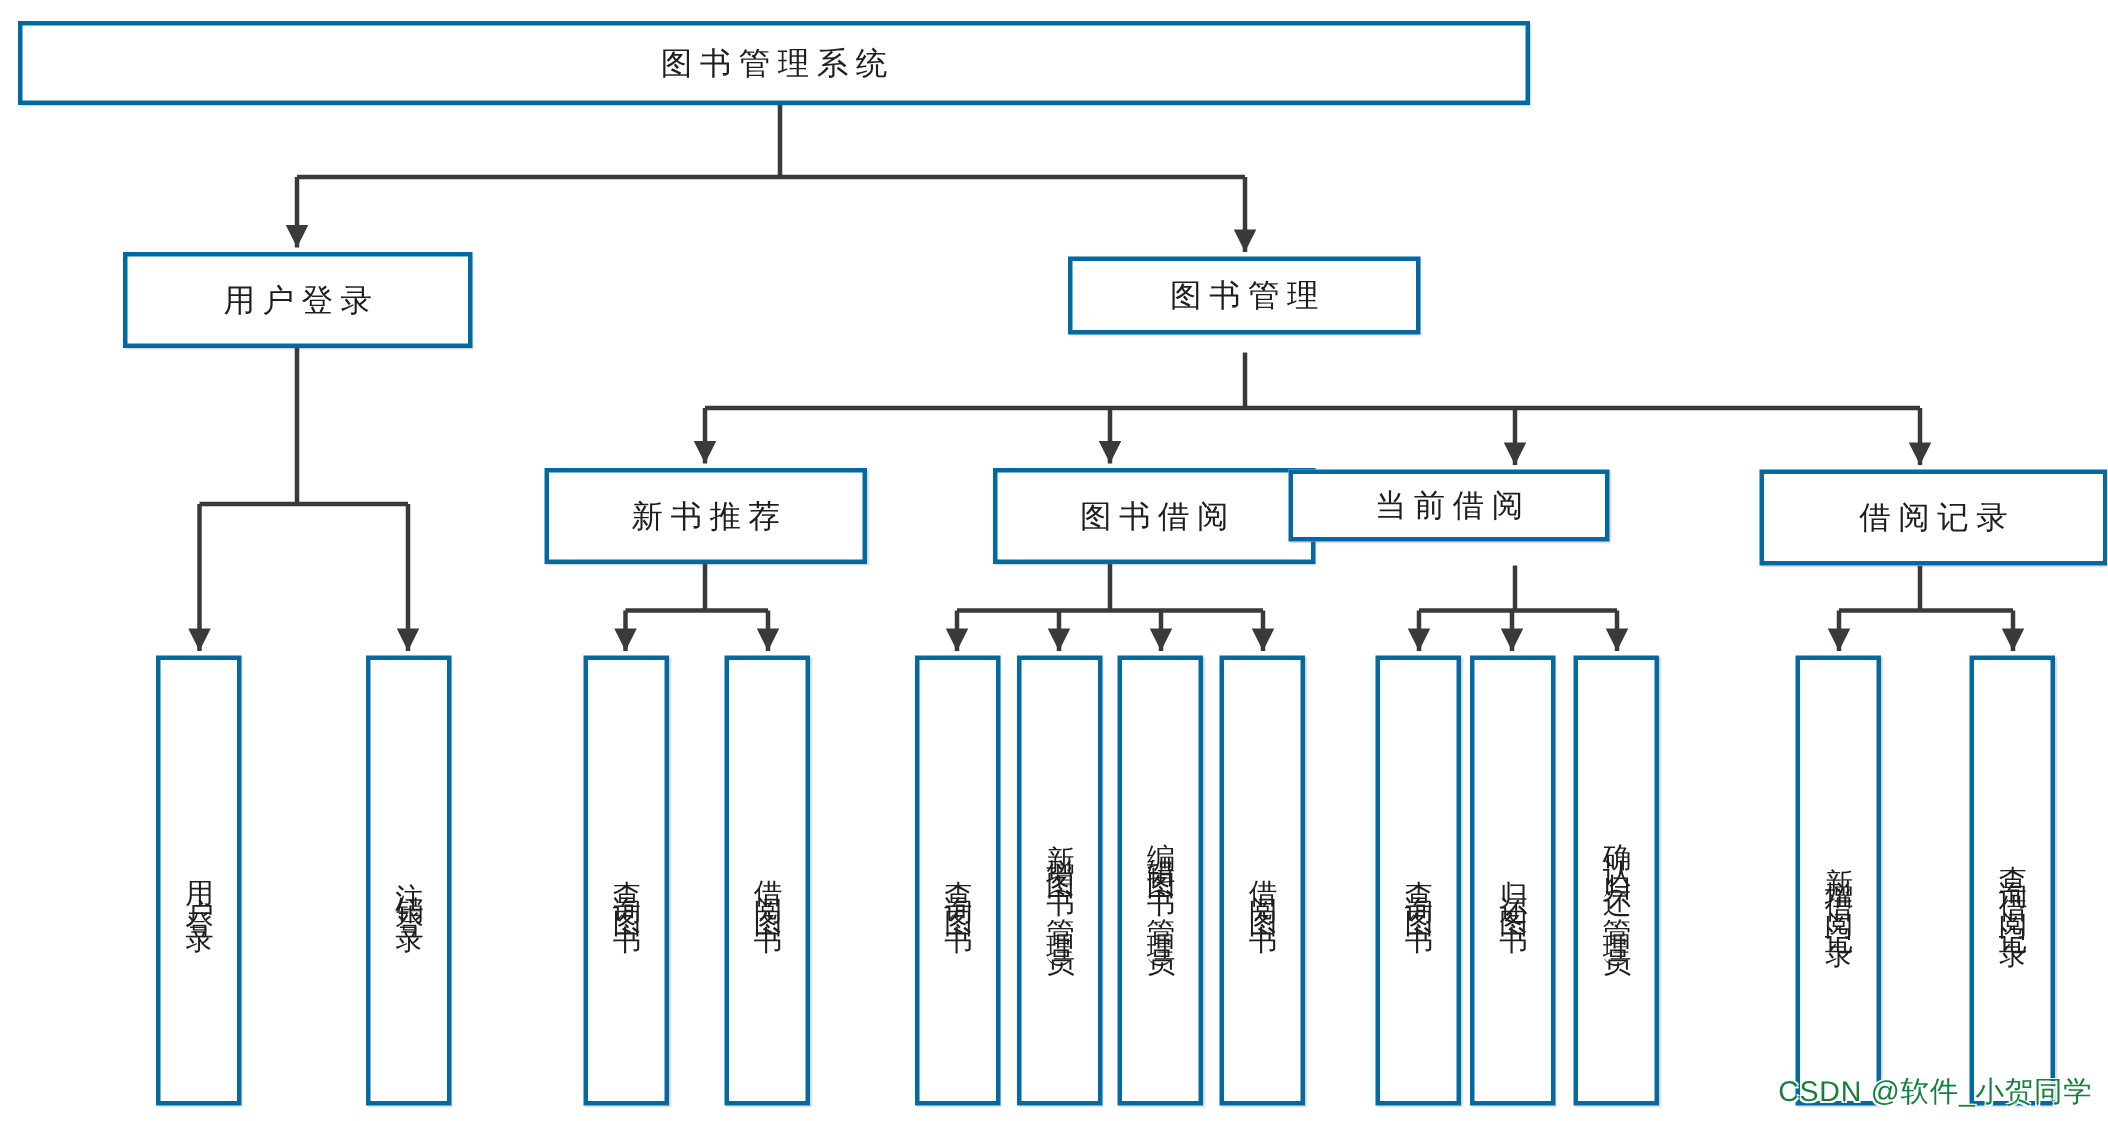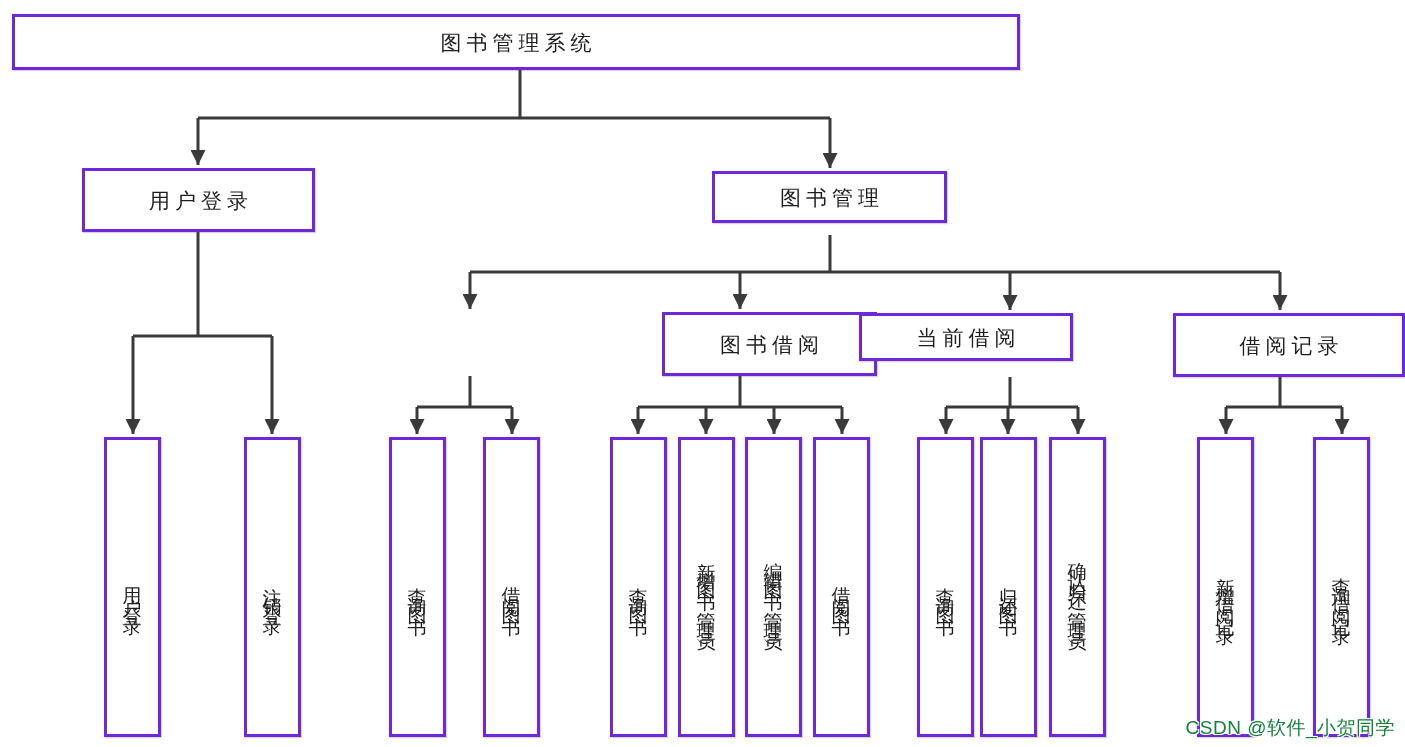--- a/index.html
+++ b/index.html
@@ -9,21 +9,21 @@
     height: 747px;
     background: #ffffff;
     overflow: hidden;
     font-family: "Liberation Sans", "DejaVu Sans", sans-serif;
   }
   .wires { position: absolute; left: 0; top: 0; width: 1405px; height: 747px; }
   .box {
     position: absolute;
     box-sizing: border-box;
     background: #ffffff;
-    border: 3px solid #6d28d9;
+    border: 3px solid #0369a1;
     display: flex;
     align-items: center;
     justify-content: center;
     box-shadow: 1px 1px 1px rgba(90,90,90,0.25);
   }
   .box .lbl { color: #1e1e1e; white-space: nowrap; }
   .h .lbl {
     font-size: 21px;
     letter-spacing: 5px;
     margin-right: -5px;
@@ -108,20 +108,23 @@
     <span class="lbl">图书管理系统</span>
   </div>
 
   <div class="box h" style="left:82px; top:168px; width:233px; height:64px">
     <span class="lbl">用户登录</span>
   </div>
   <div class="box h" style="left:712px; top:171px; width:235px; height:52px">
     <span class="lbl">图书管理</span>
   </div>
 
+  <div class="box h" style="left:363px; top:312px; width:215px; height:64px">
+    <span class="lbl">新书推荐</span>
+  </div>
   <div class="box h" style="left:662px; top:312px; width:215px; height:64px">
     <span class="lbl">图书借阅</span>
   </div>
   <div class="box h" style="left:859px; top:313px; width:214px; height:48px">
     <span class="lbl">当前借阅</span>
   </div>
   <div class="box h" style="left:1173px; top:313px; width:232px; height:64px">
     <span class="lbl">借阅记录</span>
   </div>
 

